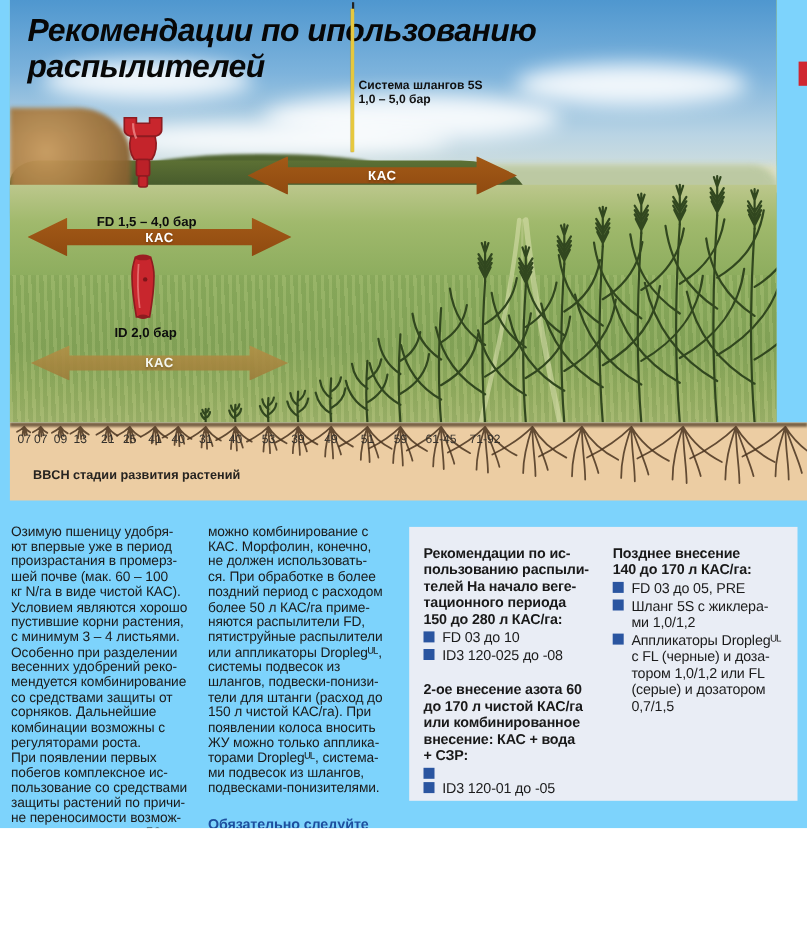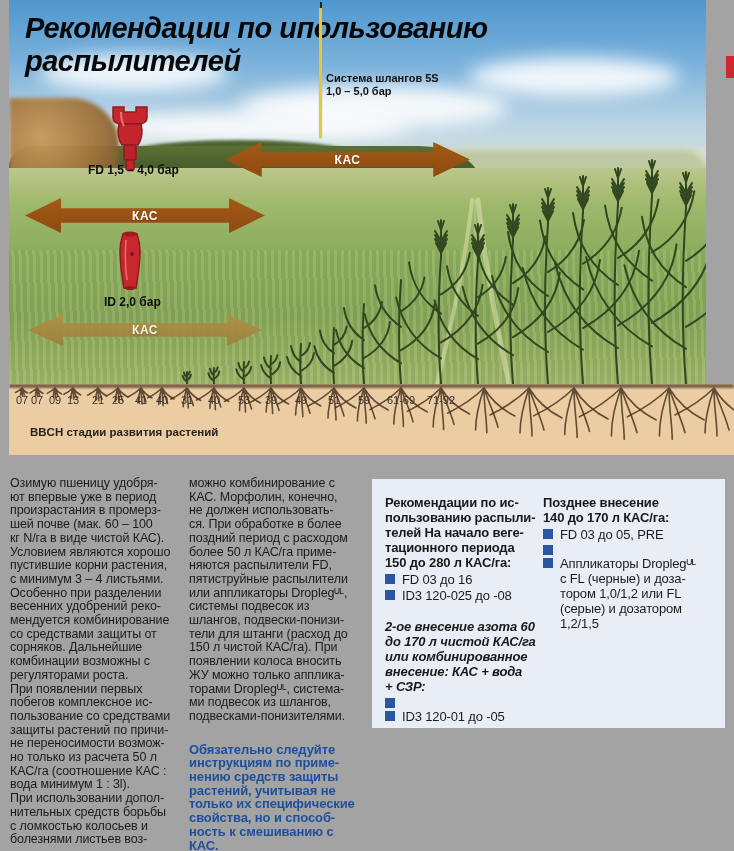--- a/index.html
+++ b/index.html
@@ -1,16 +1,16 @@
 <!DOCTYPE html>
 <html><head>
 <meta charset="utf-8">
 <style>
   html,body{margin:0;padding:0;background:#ffffff;}
-  .page{position:relative;width:734px;height:851px;background:#a3a3a3;overflow:hidden;
+  .page{position:relative;width:734px;height:753px;background:#7dd3fc;overflow:hidden;
         font-family:"Liberation Sans",sans-serif;color:#1c1c1c;}
 
   
   .photo{position:absolute;left:9px;top:0;width:697px;height:384px;overflow:hidden;background:#9ab768;}
   .sky{position:absolute;left:0;top:0;width:100%;height:175px;
        background:linear-gradient(180deg,#4f97cf 0%,#7db3dc 38%,#b9d4e4 70%,#dde4da 100%);}
   .cloud{position:absolute;background:rgba(255,255,255,.88);border-radius:50%;filter:blur(9px);}
   .c1{left:30px;top:55px;width:190px;height:36px;}
   .c2{left:230px;top:86px;width:270px;height:42px;}
   .c3{left:460px;top:58px;width:210px;height:38px;}
@@ -42,21 +42,21 @@
   
   .hose-tick{position:absolute;left:311px;top:2px;width:2px;height:9px;background:#222;}
   .hose-line{position:absolute;left:310px;top:8px;width:3px;height:130px;background:#e6c83e;box-shadow:0 0 1px #a88c1e;}
   .hose-label{position:absolute;left:317px;top:72px;font-size:11px;font-weight:bold;color:#101010;line-height:13px;}
 
   
   .nozzle{position:absolute;}
   .nz-fd{left:97px;top:104px;width:48px;height:70px;}
   .nz-id{left:108px;top:230px;width:26px;height:62px;}
   .nz-label{position:absolute;font-size:12px;font-weight:bold;color:#0d0d0d;}
-  .fd-label{left:79px;top:163px;}
+  .fd-label{left:79px;top:194px;}
   .id-label{left:95px;top:295px;}
 
   
   .arrow{position:absolute;display:flex;align-items:center;justify-content:center;
          clip-path:polygon(0 50%,15% 0,15% 29%,85% 29%,85% 0,100% 50%,85% 100%,85% 71%,15% 71%,15% 100%);}
   .arrow span{color:#fff;font-weight:bold;font-size:12px;letter-spacing:.5px;text-shadow:0 1px 2px rgba(60,30,0,.35);}
   .a1{left:216px;top:142px;width:245px;height:35px;background:linear-gradient(180deg,#a35a17,#8f4a10);}
   .a2{left:16px;top:198px;width:240px;height:35px;background:linear-gradient(180deg,#a35a17,#8f4a10);}
   .a3{left:19px;top:314px;width:234px;height:32px;background:linear-gradient(180deg,#b29147,#9d7d3a);opacity:.9;}
 
@@ -73,24 +73,24 @@
 
   
   .prewrap{white-space:pre-line;}
   .body{font-size:12.5px;line-height:13.7px;color:#1b1b1b;margin:0;letter-spacing:-.1px;}
   .col{position:absolute;top:477px;}
   .col1{left:10px;width:174px;}
   .col2{left:189px;width:178px;}
   .note{font-size:13px;line-height:13.7px;font-weight:bold;color:#1d4f9e;margin:19px 0 0 0;letter-spacing:-.1px;}
 
   .recbox{position:absolute;left:372px;top:479px;width:353px;height:249px;background:#e9edf5;
-          box-sizing:border-box;padding:16px 10px 0 13px;display:flex;}
+          box-sizing:border-box;padding:16px 10px 0 13px;display:flex;gap:14px;}
   .rcol{width:158px;flex:none;font-size:13px;line-height:15px;letter-spacing:-.15px;}
   .rhead{font-weight:bold;color:#191919;margin-bottom:2px;}
-  .rgap{margin-top:16px;font-style:italic;}
+  .rgap{margin-top:16px;}
   .bullet{display:flex;gap:7px;margin-bottom:1px;}
   .sq{width:10px;height:10px;background:#2a55a0;margin-top:2px;flex:none;}
 </style>
 </head>
 <body>
 
 <div class="page">
 
   <div class="photo">
     <div class="sky"></div>
@@ -222,21 +222,21 @@
     <span class="stg" style="left:109px">25</span>
     <span class="stg" style="left:132px">41</span>
     <span class="stg" style="left:153px">40</span>
     <span class="stg" style="left:178px">31</span>
     <span class="stg" style="left:205px">40</span>
     <span class="stg" style="left:235px">53</span>
     <span class="stg" style="left:262px">39</span>
     <span class="stg" style="left:292px">49</span>
     <span class="stg" style="left:325px">51</span>
     <span class="stg" style="left:355px">59</span>
-    <span class="stg" style="left:392px">61-69</span>
+    <span class="stg" style="left:392px">61-45</span>
     <span class="stg" style="left:432px">71-92</span>
     <div class="bbch-caption">BBCH стадии развития растений</div>
   </div>
 
   <div class="corner-tab"></div>
 
   <div class="col col1">
     <p class="body prewrap">Озимую пшеницу удобря-
 ют впервые уже в период
 произрастания в промерз-
@@ -296,21 +296,21 @@
 
   <div class="recbox">
     <div class="rcol">
       <div class="rhead prewrap">Рекомендации по ис-
 пользованию распыли-
 телей На начало веге-
 тационного периода
 150 до 280 л КАС/га:</div>
       <div class="bullet">
           <span class="sq"></span>
-          <span class="prewrap">FD 03 до 16</span>
+          <span class="prewrap">FD 03 до 10</span>
         </div>
       <div class="bullet">
           <span class="sq"></span>
           <span class="prewrap">ID3 120-025 до -08</span>
         </div>
       <div class="rhead rgap prewrap">2-ое внесение азота 60
 до 170 л чистой КАС/га
 или комбинированное
 внесение: КАС + вода
 + СЗР:</div>
@@ -324,25 +324,27 @@
     </div>
     <div class="rcol">
       <div class="rhead prewrap">Позднее внесение
 140 до 170 л КАС/га:</div>
       <div class="bullet">
           <span class="sq"></span>
           <span class="prewrap">FD 03 до 05, PRE</span>
         </div>
       <div class="bullet">
           <span class="sq"></span>
+          <span class="prewrap">Шланг 5S с  жиклера-
+ми 1,0/1,2</span>
         </div>
       <div class="bullet">
           <span class="sq"></span>
           <span class="prewrap">Аппликаторы Droplegᵁᴸ
 с FL (черные) и доза-
 тором 1,0/1,2 или FL
 (серые) и дозатором
-1,2/1,5</span>
+0,7/1,5</span>
         </div>
     </div>
   </div>
 
 </div>
 
 </body></html>

